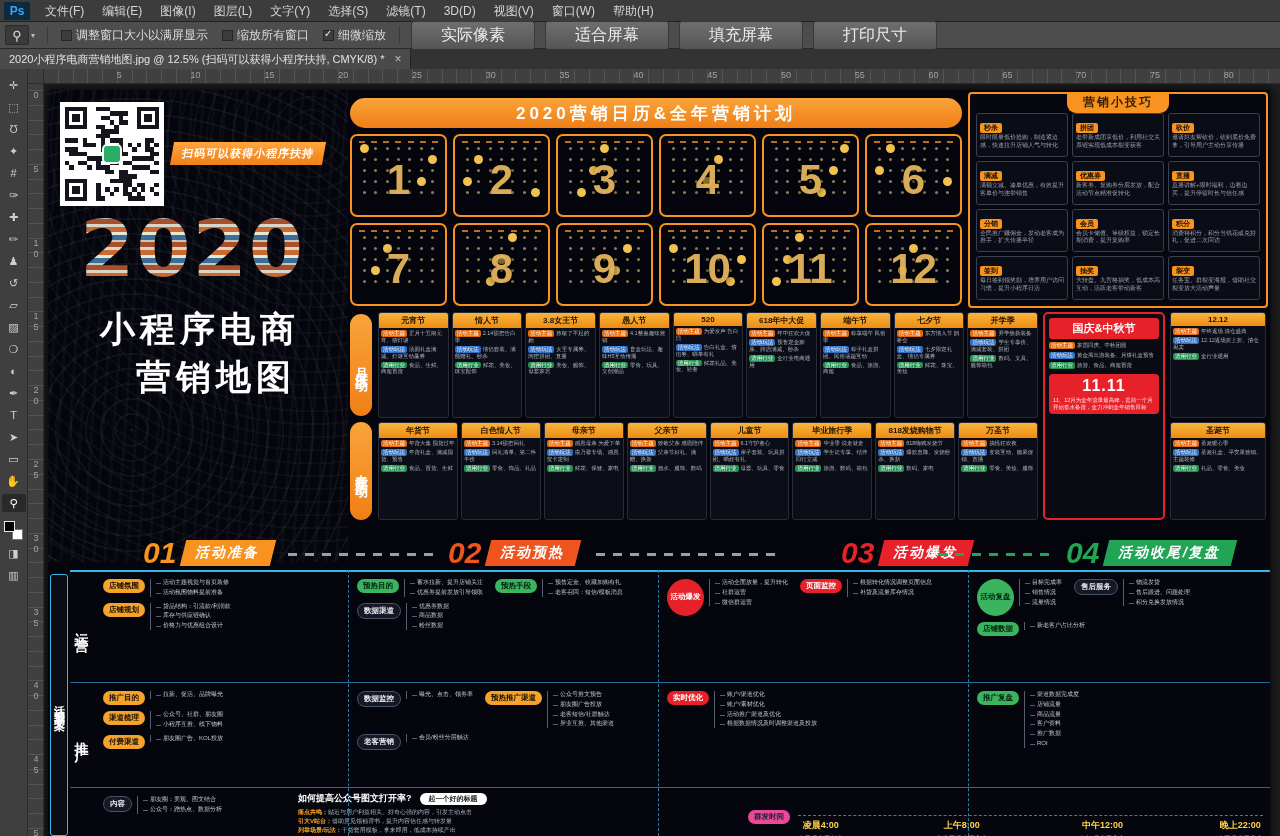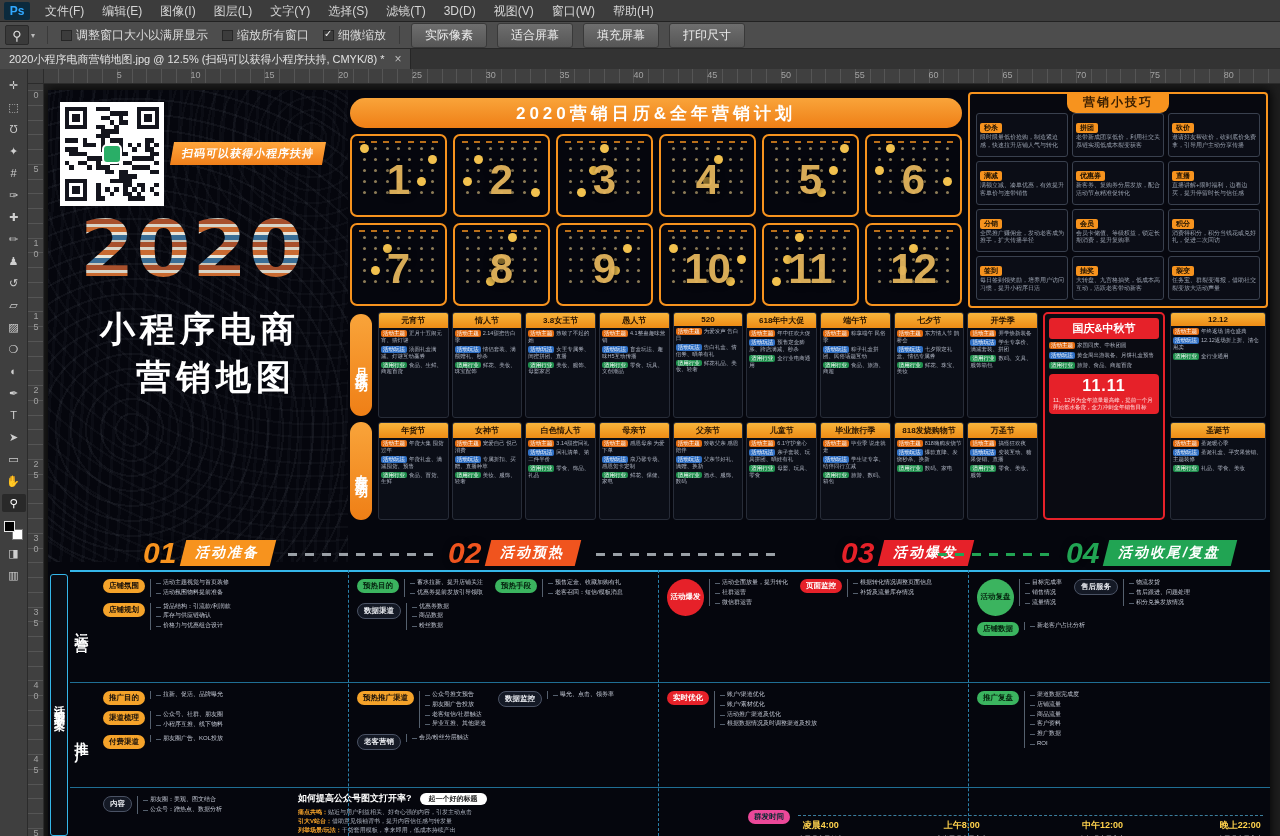--- a/index.html
+++ b/index.html
@@ -14,22 +14,22 @@
   .menu-item{padding:0 9px;font-size:12px;color:#d6d6d6;line-height:22px;cursor:default}
   #optionsbar{position:fixed;left:0;top:22px;right:0;height:27px;background:#4d4d4d;border-bottom:1px solid #282828;
     display:flex;align-items:center;font-size:12px;color:#dcdcdc;z-index:30}
   .opt-tool{width:24px;height:20px;margin-left:5px;background:#3a3a3a;border:1px solid #2a2a2a;border-radius:2px;
     display:flex;align-items:center;justify-content:center;color:#ddd;font-size:13px}
   .opt-caret{font-size:8px;color:#bbb;margin:0 6px 0 2px}
   .opt-sep{width:1px;height:18px;background:#3a3a3a;margin:0 6px}
   .opt-check{display:flex;align-items:center;gap:4px;margin:0 7px;cursor:default}
   .cbx{width:11px;height:11px;background:#3c3c3c;border:1px solid #262626;display:inline-block;position:relative}
   .cbx.on::after{content:"✓";position:absolute;top:-3px;left:0;color:#ececec;font-size:10px}
-  .opt-btn{margin:16px 5px;padding:3px 13px;background:linear-gradient(#6e6e6e,#565656);border:1px solid #393939;
-    border-radius:3px;color:#ececec;font-size:12px;font-family:inherit}
+  .opt-btn{margin:16px 5px;padding:3px 29px;background:linear-gradient(#6e6e6e,#565656);border:1px solid #393939;
+    border-radius:3px;color:#ececec;font-size:16px;font-family:inherit}
   #tabbar{position:fixed;left:0;top:49px;right:0;height:20px;background:#333;display:flex;z-index:30}
   .doc-tab{background:#4a4a4a;color:#e2e2e2;font-size:11px;display:flex;align-items:center;padding:0 9px;gap:10px;
     border-right:1px solid #262626;white-space:nowrap}
   .tab-close{color:#bdbdbd;font-size:12px}
   #hruler{position:fixed;left:28px;top:69px;right:0;height:15px;background:#404040;border-bottom:1px solid #2b2b2b;
     overflow:hidden;z-index:20;
     background-image:repeating-linear-gradient(90deg,#555 0 1px,transparent 1px 14.76px);background-position:15px 0}
   .hr-num{position:absolute;top:1px;font-size:9px;color:#a3a3a3}
   #corner{position:fixed;left:28px;top:69px;width:16px;height:15px;background:#404040;z-index:21;
     border-right:1px solid #2b2b2b;border-bottom:1px solid #2b2b2b}
@@ -1406,28 +1406,20 @@
     <div class="cards" id="s-cards">
         <div class="mcard">
           <div class="m-head">年货节</div>
           <div class="m-body">
             <div class="m-row"><b class="tag-theme">活动主题</b>年货大集 囤货过年</div>
             <div class="m-row"><b class="tag-play">活动玩法</b>年货礼盒、满减囤货、预售</div>
             <div class="m-row"><b class="tag-ind">适用行业</b>食品、百货、生鲜</div>
           </div>
         </div>
         <div class="mcard">
-          <div class="m-head">女神节</div>
-          <div class="m-body">
-            <div class="m-row"><b class="tag-theme">活动主题</b>宠爱自己 悦己消费</div>
-            <div class="m-row"><b class="tag-play">活动玩法</b>专属折扣、买赠、直播种草</div>
-            <div class="m-row"><b class="tag-ind">适用行业</b>美妆、服饰、轻奢</div>
-          </div>
-        </div>
-        <div class="mcard">
           <div class="m-head">白色情人节</div>
           <div class="m-body">
             <div class="m-row"><b class="tag-theme">活动主题</b>3.14甜蜜回礼</div>
             <div class="m-row"><b class="tag-play">活动玩法</b>回礼清单、第二件半价</div>
             <div class="m-row"><b class="tag-ind">适用行业</b>零食、饰品、礼品</div>
           </div>
         </div>
         <div class="mcard">
           <div class="m-head">母亲节</div>
           <div class="m-body">
@@ -1628,32 +1620,32 @@
           </div>
           <div class="cluster">
             <span class="pill orange">付费渠道</span>
             <div class="items">
               <div>朋友圈广告、KOL投放</div>
             </div>
           </div>
         </div>
         <div class="cell" style="left: 300px; top: 114px; width: 308px; height: 103px;">
           <div class="cluster">
+            <span class="pill dark">数据监控</span>
+            <div class="items">
+              <div>曝光、点击、领券率</div>
+            </div>
+          </div>
+          <div class="cluster">
             <span class="pill orange">预热推广渠道</span>
             <div class="items">
               <div>公众号推文预告</div>
               <div>朋友圈广告投放</div>
               <div>老客短信/社群触达</div>
               <div>异业互推、其他渠道</div>
-            </div>
-          </div>
-          <div class="cluster">
-            <span class="pill dark">数据监控</span>
-            <div class="items">
-              <div>曝光、点击、领券率</div>
             </div>
           </div>
           <div class="cluster">
             <span class="pill dark">老客营销</span>
             <div class="items">
               <div>会员/粉丝分层触达</div>
             </div>
           </div>
         </div>
         <div class="cell" style="left: 610px; top: 114px; width: 308px; height: 103px;">

